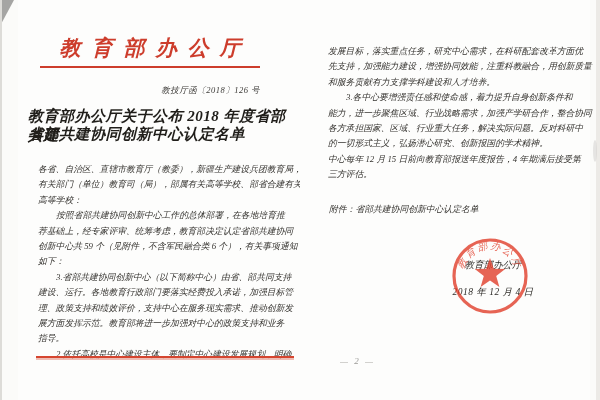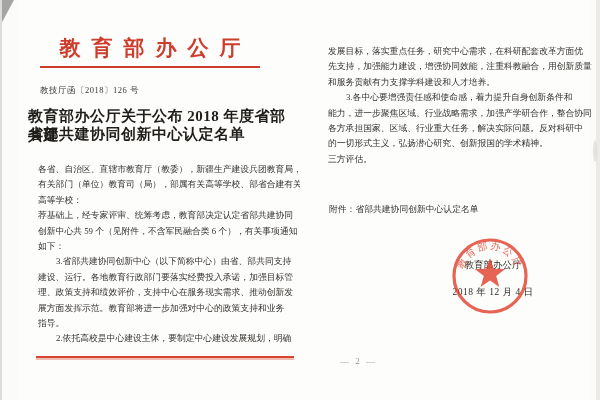--- a/index.html
+++ b/index.html
@@ -3,37 +3,37 @@
 <meta charset="utf-8">
 <style>
   html,body{margin:0;padding:0;}
   body{
     width:600px;height:400px;
     background:#f2f1ee;
     font-family:"Liberation Serif","DejaVu Serif",serif;
     position:relative;overflow:hidden;
   }
   .scan{position:absolute;left:0;top:0;width:600px;height:400px;background:#fbfbf9;}
-  .page{position:absolute;top:0;height:400px;background:#fdfdfc;}
+  .page{position:absolute;top:0;height:400px;background:#fdfdfc;font-style:italic;}
   .page1{left:18px;width:282px;}
   .page2{left:300px;width:290px;}
 
   
   .corner-tl{position:absolute;left:0;top:0;width:0;height:0;
     border-top:26px solid #90908d;border-right:14px solid transparent;opacity:.8;}
   .edge-l{position:absolute;left:0;top:0;width:2px;height:400px;background:#dddcd8;}
   .edge-r{position:absolute;right:0;top:0;width:4px;height:400px;background:#eceae6;}
   .smudge{position:absolute;background:#cfcecb;opacity:.5;border-radius:50%;}
 
   
   .agency{position:absolute;left:22px;top:34px;width:220px;text-align:center;
     color:#cd3d2c;font-size:21px;font-weight:bold;letter-spacing:11px;padding-left:11px;
     box-sizing:border-box;white-space:nowrap;}
   .redline{position:absolute;left:22px;top:66px;width:220px;height:2px;background:#cd3d2c;}
-  .docnum{position:absolute;left:22px;top:85px;width:220px;
+  .docnum{position:absolute;left:22px;top:85px;width:220px;text-align:right;
     font-size:8.5px;color:#3a3835;letter-spacing:.5px;}
   .title{position:absolute;left:10px;width:262px;text-align:left;
     font-size:15px;font-weight:bold;color:#201e1a;letter-spacing:.5px;}
   .title1{top:107px;}
   .title2{top:125px;}
 
   .bodyblock{position:absolute;font-size:8.8px;color:#35332f;letter-spacing:0;}
   .p1body{left:20px;top:162px;width:254px;}
   .p2body{left:28px;top:44px;width:268px;}
   .bl{height:15.4px;line-height:15.4px;white-space:nowrap;overflow:visible;}
@@ -65,20 +65,21 @@
     <div class="agency">教育部办公厅</div>
     <div class="redline"></div>
     <div class="docnum">教技厅函〔2018〕126 号</div>
     <div class="title title1">教育部办公厅关于公布 2018 年度省部共建</div>
     <div class="title title2">省部共建协同创新中心认定名单</div>
 
     <div class="bodyblock p1body">
       <div class="bl">各省、自治区、直辖市教育厅（教委），新疆生产建设兵团教育局，</div>
       <div class="bl">有关部门（单位）教育司（局），部属有关高等学校、部省合建有关</div>
       <div class="bl">高等学校：</div>
+      <div class="bl ind">按照省部共建协同创新中心工作的总体部署，在各地培育推</div>
       <div class="bl">荐基础上，经专家评审、统筹考虑，教育部决定认定省部共建协同</div>
       <div class="bl">创新中心共 59 个（见附件，不含军民融合类 6 个），有关事项通知</div>
       <div class="bl">如下：</div>
       <div class="bl ind">3.省部共建协同创新中心（以下简称中心）由省、部共同支持</div>
       <div class="bl">建设、运行。各地教育行政部门要落实经费投入承诺，加强目标管</div>
       <div class="bl">理、政策支持和绩效评价，支持中心在服务现实需求、推动创新发</div>
       <div class="bl">展方面发挥示范。教育部将进一步加强对中心的政策支持和业务</div>
       <div class="bl">指导。</div>
       <div class="bl ind">2.依托高校是中心建设主体，要制定中心建设发展规划，明确</div>
     </div>
@@ -88,20 +89,21 @@
 
   <div class="page page2">
     <div class="bodyblock p2body">
       <div class="bl">发展目标，落实重点任务，研究中心需求，在科研配套改革方面优</div>
       <div class="bl">先支持，加强能力建设，增强协同效能，注重科教融合，用创新质量</div>
       <div class="bl">和服务贡献有力支撑学科建设和人才培养。</div>
       <div class="bl ind">3.各中心要增强责任感和使命感，着力提升自身创新条件和</div>
       <div class="bl">能力，进一步聚焦区域、行业战略需求，加强产学研合作，整合协同</div>
       <div class="bl">各方承担国家、区域、行业重大任务，解决实际问题。反对科研中</div>
       <div class="bl">的一切形式主义，弘扬潜心研究、创新报国的学术精神。</div>
+      <div class="bl">中心每年 12 月 15 日前向教育部报送年度报告，4 年期满后接受第</div>
       <div class="bl">三方评估。</div>
     </div>
 
     <div class="attachment">附件：省部共建协同创新中心认定名单</div>
 
     <div class="signblock">
       <div>教育部办公厅</div>
       <div class="date">2018 年 12 月 4 日</div>
     </div>
 

